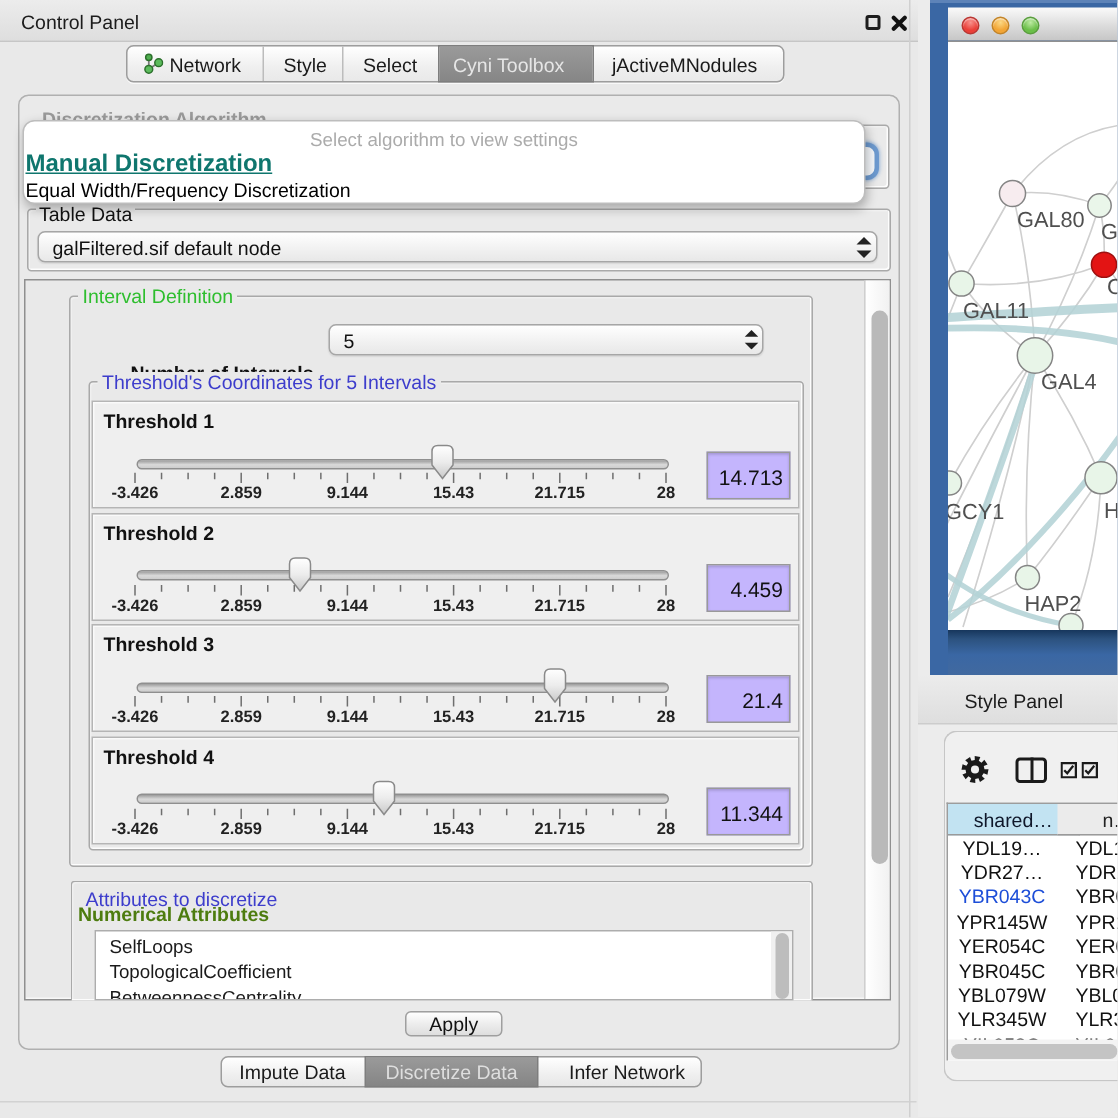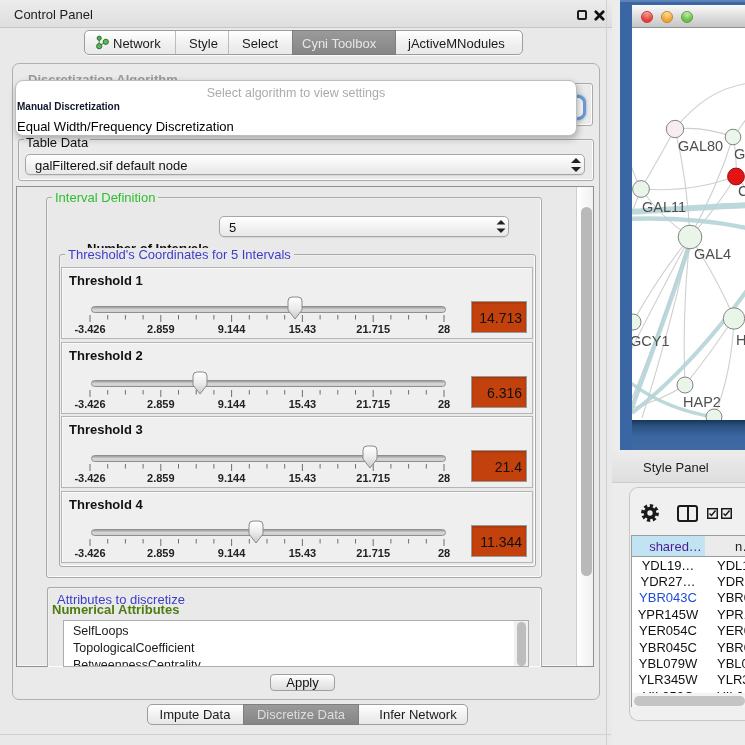--- a/index.html
+++ b/index.html
@@ -6,21 +6,21 @@
 body{font-family:"Liberation Sans",sans-serif;background:#e9e9e9;position:relative;}
 .abs{position:absolute;}
 .grp{position:absolute;border:1px solid #a9a9a9;border-radius:3px;box-shadow:inset -1px -1px 0 rgba(255,255,255,.9),inset 1px 1px 0 rgba(255,255,255,.35);}
 .gtitle{position:absolute;background:#e9e9e9;padding:0 3px;font-size:13px;line-height:13px;}
 .combo{position:absolute;background:linear-gradient(#ffffff,#f4f4f4 45%,#e8e8e8);border:1px solid #a6a6a6;border-radius:5px;box-shadow:0 1px 1px rgba(0,0,0,.08);}
 .combo .txt{position:absolute;left:9px;top:3px;font-size:13px;color:#111;white-space:nowrap;}
 .tpanel{position:absolute;left:61px;width:472px;height:72px;background:#efefef;border:1px solid #b5b5b5;box-shadow:inset 1px 1px 0 #fafafa;}
 .ttitle{position:absolute;left:7px;top:5px;font-size:13px;font-weight:bold;color:#111;}
 .track{position:absolute;left:29px;top:37.5px;width:355px;height:7px;border:1px solid #8f8f8f;border-radius:4px;background:linear-gradient(#9c9c9c,#d9d9d9 55%,#cdcdcd);}
 .thumb{position:absolute;top:28px;width:16px;height:24px;}
-.tfield{position:absolute;left:409px;top:33px;width:56px;height:32px;background:#c2410c;border:1px solid #999;box-shadow:inset 0 1px 2px rgba(0,0,0,.18);font-size:14px;color:#111;text-align:right;padding:8px 4px 0 0;}
+.tfield{position:absolute;left:409px;top:33px;width:56px;height:32px;background:#c4b5fd;border:1px solid #999;box-shadow:inset 0 1px 2px rgba(0,0,0,.18);font-size:14px;color:#111;text-align:right;padding:8px 4px 0 0;}
 .ticklbl{position:absolute;top:55px;font-size:11px;font-weight:bold;color:#222;transform:translateX(-50%);white-space:nowrap;}
 .seg{position:absolute;top:0;height:100%;display:flex;align-items:center;justify-content:center;font-size:13px;color:#1a1a1a;}
 </style></head><body>
 <div class="abs" style="left:0;top:0;width:612px;height:28px;background:linear-gradient(#ececec,#dedede);border-bottom:1px solid #c6c6c6;"></div>
 <div class="abs" style="left:14px;top:7px;font-size:13px;color:#1c1c1c;">Control Panel</div>
 <div class="abs" style="left:577px;top:10px;width:10px;height:10px;border:2px solid #1d1d1d;border-radius:2px;"></div>
 <svg class="abs" style="left:594px;top:10px;" width="11" height="11" viewBox="0 0 11 11">
 <path d="M1.8 1.8 L9.2 9.2 M9.2 1.8 L1.8 9.2" stroke="#111" stroke-width="2.7" stroke-linecap="round"></path>
   </svg>
 <div class="abs" style="left:84px;top:30px;width:439px;height:25px;background:linear-gradient(#ffffff,#efefef 60%,#e9e9e9);border:1px solid #9d9d9d;border-radius:5px;box-shadow:0 1px 0 rgba(255,255,255,.7);"></div>
@@ -140,21 +140,21 @@
     </svg>
 <div class="ticklbl" style="left:28.0px;">-3.426</div>
 <div class="ticklbl" style="left:98.8px;">2.859</div>
 <div class="ticklbl" style="left:169.6px;">9.144</div>
 <div class="ticklbl" style="left:240.4px;">15.43</div>
 <div class="ticklbl" style="left:311.2px;">21.715</div>
 <div class="ticklbl" style="left:382.0px;">28</div>
 <svg class="thumb" style="left:130.0px;top:28px;" width="16" height="24" viewBox="0 0 16 24">
       <path d="M1 5 Q1 1 5 1 L11 1 Q15 1 15 5 L15 14 L8 23 L1 14 Z" fill="url(#thg)" stroke="#8a8a8a" stroke-width="1"></path>
     </svg>
-<div class="tfield">6.316</div>
+<div class="tfield">4.459</div>
 </div>
 <div class="tpanel" style="top:416.0px;">
 <div class="ttitle">Threshold 3</div>
 <div class="track"></div>
 <svg class="abs" style="left:0;top:47px;" width="472" height="9" viewBox="0 0 472 9">
       <line x1="28.0" y1="0" x2="28.0" y2="7" stroke="#6e6e6e" stroke-width="1"></line>
       <line x1="45.7" y1="0" x2="45.7" y2="4.5" stroke="#6e6e6e" stroke-width="1"></line>
       <line x1="63.4" y1="0" x2="63.4" y2="4.5" stroke="#6e6e6e" stroke-width="1"></line>
       <line x1="81.1" y1="0" x2="81.1" y2="4.5" stroke="#6e6e6e" stroke-width="1"></line>
       <line x1="98.8" y1="0" x2="98.8" y2="7" stroke="#6e6e6e" stroke-width="1"></line>
@@ -241,21 +241,21 @@
     <span>Discretize Data</span>
   </div>
 <div class="abs seg" style="left:359px;top:704px;width:118px;height:21px;">
     <span>Infer Network</span>
   </div>
 <div class="abs" style="left:0;top:734px;width:611px;height:1px;background:#d2d2d2;"></div>
 <div class="abs" style="left:606px;top:0;width:1px;height:745px;background:#d0d0d0;"></div>
 <div class="abs" style="left:614px;top:366px;width:3px;height:4px;background:#9a9a9a;border-radius:1.5px;"></div>
 <div class="abs" style="left:15px;top:80px;width:562px;height:56px;background:#fff;border:1px solid #bdbdbd;border-radius:8px;box-shadow:1px 3px 7px rgba(0,0,0,.28);z-index:50;"></div>
 <div class="abs" style="left:15px;top:86px;width:562px;text-align:center;font-size:12.5px;color:#ababab;z-index:51;">Select algorithm to view settings</div>
-<div class="abs" style="left:17px;top:101px;font-size:10px;font-weight:bold;color:#0f172a;z-index:51;">Manual Discretization</div>
+<div class="abs" style="left:17px;top:101px;font-size:16px;font-weight:bold;color:#0f766e;z-index:51;text-decoration:underline;">Manual Discretization</div>
 <div class="abs" style="left:17px;top:119px;font-size:13px;color:#000;z-index:51;">Equal Width/Frequency Discretization</div>
 <div class="abs" style="left:612px;top:0;width:133px;height:745px;background:#ececec;"></div>
 <div class="abs" style="left:620px;top:0;width:125px;height:450px;background:#3a67a4;"></div>
 <div class="abs" style="left:620px;top:0;width:125px;height:2px;background:#5d83b8;"></div>
 <div class="abs" style="left:632px;top:420px;width:113px;height:30px;background:linear-gradient(#16365c,#2c527f 20%,#3a67a4 55%,#41699f);"></div>
 <div class="abs" style="left:632px;top:5px;width:113px;height:23px;background:linear-gradient(#fafafa,#dcdcdc 55%,#c6c6c6);border-bottom:1px solid #909090;"></div>
 <div class="abs" style="left:641px;top:11px;width:12px;height:12px;border-radius:50%;background:radial-gradient(circle at 50% 30%,#f7918c,#ea3f38 60%);border:1px solid #b93733;box-shadow:inset 0 1px 1px rgba(255,255,255,.6);"></div>
 <div class="abs" style="left:661px;top:11px;width:12px;height:12px;border-radius:50%;background:radial-gradient(circle at 50% 30%,#fbd884,#f2a535 60%);border:1px solid #c28429;box-shadow:inset 0 1px 1px rgba(255,255,255,.6);"></div>
 <div class="abs" style="left:681px;top:11px;width:12px;height:12px;border-radius:50%;background:radial-gradient(circle at 50% 30%,#bdeaa2,#6bbf49 60%);border:1px solid #5a9e3e;box-shadow:inset 0 1px 1px rgba(255,255,255,.6);"></div>
 <svg class="abs" style="left:632px;top:28px;background:#fff;" width="113" height="392" viewBox="0 0 113 392">
@@ -323,21 +323,21 @@
 <div class="abs" style="left:686.5px;top:505px;width:2.5px;height:17px;background:#1a1a1a;"></div>
 <svg class="abs" style="left:707px;top:508px;" width="11" height="11" viewBox="0 0 11 11">
 <rect x="0.75" y="0.75" width="9.5" height="9.5" fill="none" stroke="#1a1a1a" stroke-width="1.5"></rect>
 <path d="M2.5 5.5 L4.5 7.5 L8.5 2.5" fill="none" stroke="#1a1a1a" stroke-width="1.5"></path>
   </svg>
 <svg class="abs" style="left:721px;top:508px;" width="11" height="11" viewBox="0 0 11 11">
 <rect x="0.75" y="0.75" width="9.5" height="9.5" fill="none" stroke="#1a1a1a" stroke-width="1.5"></rect>
 <path d="M2.5 5.5 L4.5 7.5 L8.5 2.5" fill="none" stroke="#1a1a1a" stroke-width="1.5"></path>
   </svg>
 <div class="abs" style="left:631px;top:535px;width:114px;height:172px;background:#fff;border-left:1px solid #9c9c9c;border-top:1px solid #9c9c9c;overflow:hidden;"></div>
-<div class="abs" style="left:632px;top:536px;width:88px;height:21px;background:#c2e3f2;border-right:1px solid #9a9a9a;border-bottom:1px solid #9a9a9a;text-align:center;font-size:13px;color:#4c1d95;line-height:21px;">shared…</div>
+<div class="abs" style="left:632px;top:536px;width:88px;height:21px;background:#c2e3f2;border-right:1px solid #9a9a9a;border-bottom:1px solid #9a9a9a;text-align:center;font-size:13px;color:#0f172a;line-height:21px;">shared…</div>
 <div class="abs" style="left:705px;top:536px;width:40px;height:21px;background:#ebebeb;border-bottom:1px solid #9a9a9a;font-size:13px;color:#222;line-height:21px;padding-left:30px;overflow:hidden;">n…</div>
 <div class="abs" style="left:632px;top:557.5px;width:72px;height:16.4px;text-align:center;font-size:13px;color:#111;line-height:16px;overflow:hidden;">YDL19…</div>
 <div class="abs" style="left:717px;top:557.5px;width:28px;height:16.4px;font-size:13px;color:#111;line-height:16px;overflow:hidden;white-space:nowrap;">YDL1</div>
 <div class="abs" style="left:632px;top:573.9px;width:72px;height:16.4px;text-align:center;font-size:13px;color:#111;line-height:16px;overflow:hidden;">YDR27…</div>
 <div class="abs" style="left:717px;top:573.9px;width:28px;height:16.4px;font-size:13px;color:#111;line-height:16px;overflow:hidden;white-space:nowrap;">YDR2</div>
 <div class="abs" style="left:632px;top:590.3px;width:72px;height:16.4px;text-align:center;font-size:13px;color:#1d4ed8;line-height:16px;overflow:hidden;">YBR043C</div>
 <div class="abs" style="left:717px;top:590.3px;width:28px;height:16.4px;font-size:13px;color:#111;line-height:16px;overflow:hidden;white-space:nowrap;">YBR0</div>
 <div class="abs" style="left:632px;top:606.7px;width:72px;height:16.4px;text-align:center;font-size:13px;color:#111;line-height:16px;overflow:hidden;">YPR145W</div>
 <div class="abs" style="left:717px;top:606.7px;width:28px;height:16.4px;font-size:13px;color:#111;line-height:16px;overflow:hidden;white-space:nowrap;">YPR1</div>
 <div class="abs" style="left:632px;top:623.1px;width:72px;height:16.4px;text-align:center;font-size:13px;color:#111;line-height:16px;overflow:hidden;">YER054C</div>

